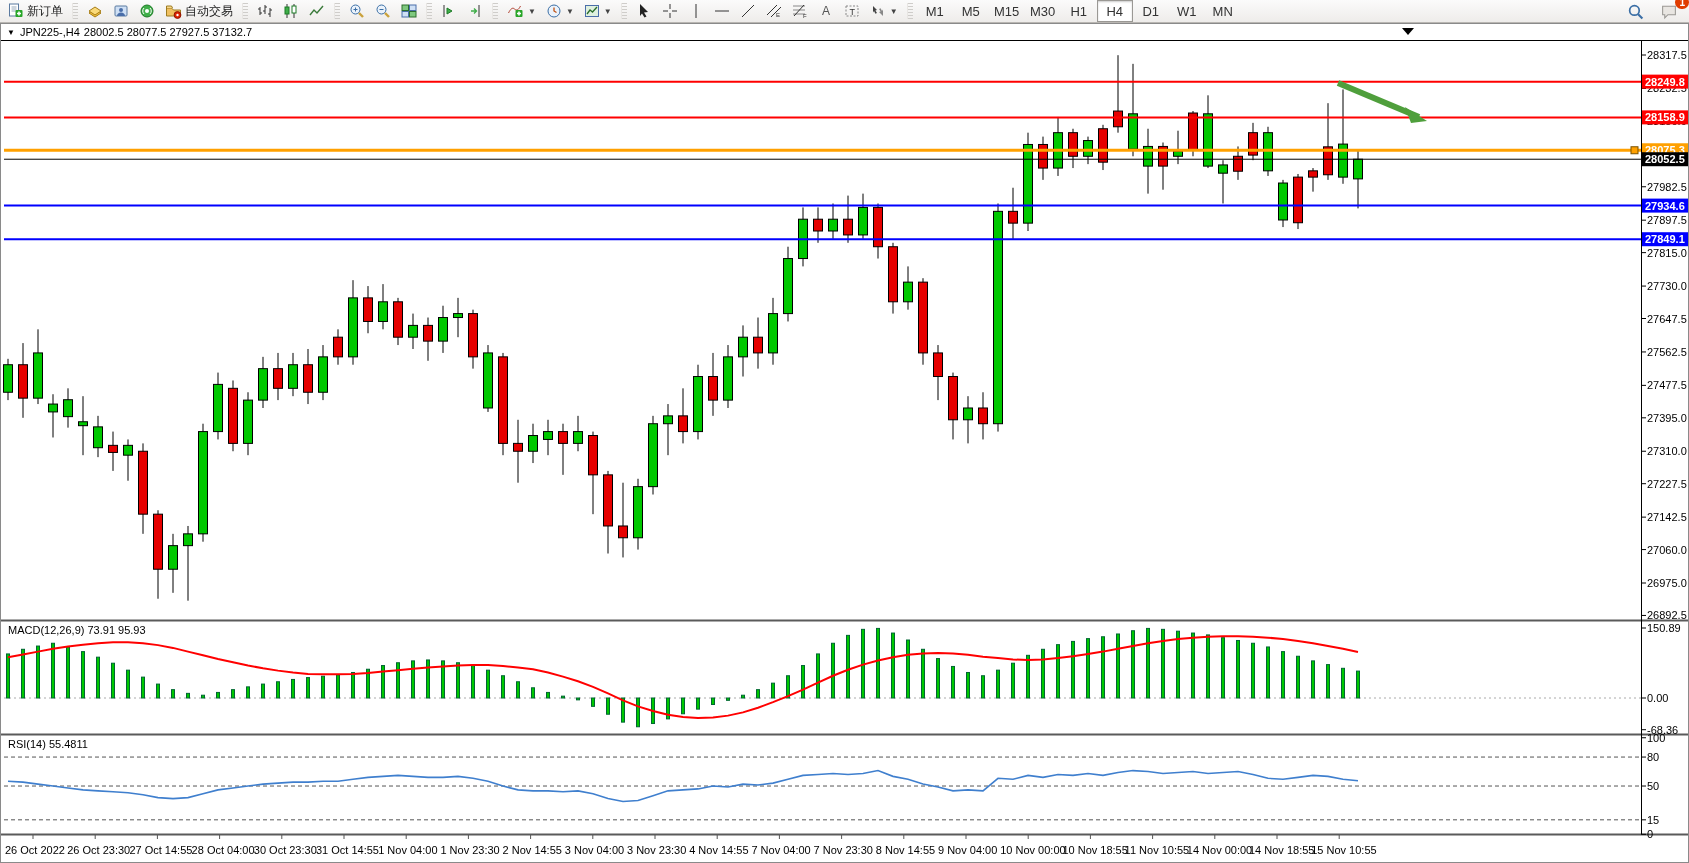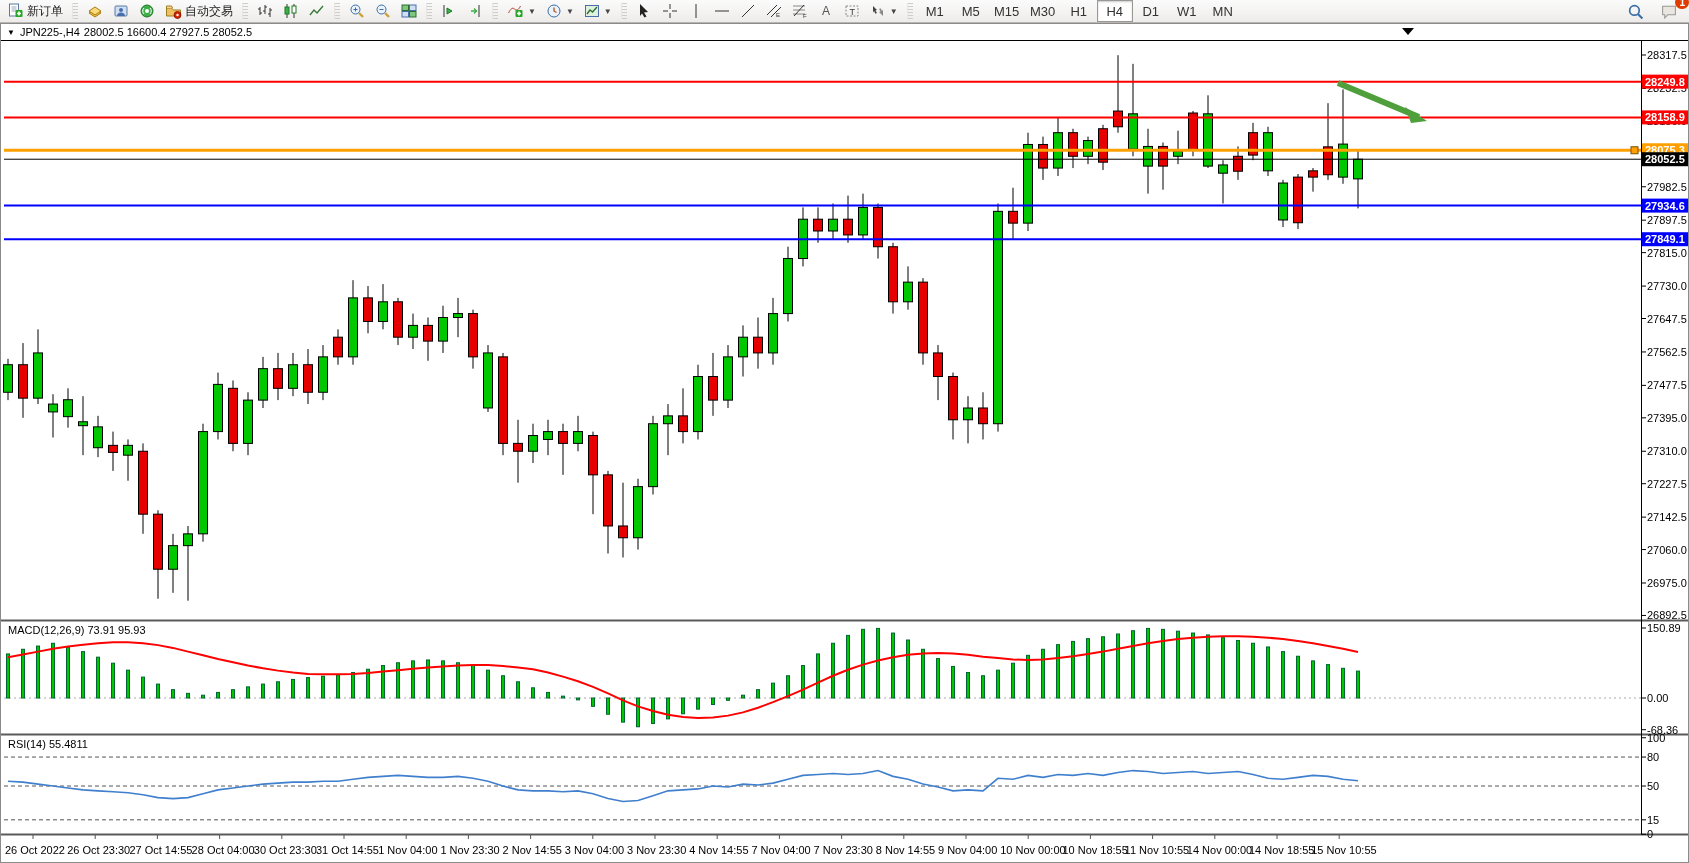--- a/index.html
+++ b/index.html
@@ -306,21 +306,21 @@
         </span>
         <span class="badge">1</span>
       </div>
     </div>
   </div>
 
 <div id="chartwin">
   <div id="symbolbar">
     <span class="tri">▼</span>
     <b>JPN225-,H4</b>
-    <span>28002.5 16600.4 27927.5 28052.5</span>
+    <span>28002.5 28077.5 27927.5 37132.7</span>
   </div>
   <svg id="chartsvg" width="1689" height="840">
       <rect x="0.5" y="0.5" width="1688" height="839" fill="none" stroke="#8a8a8a"></rect>
       <line x1="1" y1="597.5" x2="1688" y2="597.5" stroke="#5a5a5a" stroke-width="2"></line>
       <line x1="1" y1="711.5" x2="1688" y2="711.5" stroke="#5a5a5a" stroke-width="2"></line>
       <line x1="1" y1="811.5" x2="1688" y2="811.5" stroke="#5a5a5a" stroke-width="2"></line>
       <line x1="1641.5" y1="18" x2="1641.5" y2="811" stroke="#000"></line>
       <line x1="1641" y1="32" x2="1646" y2="32" stroke="#000"></line>
       <text x="1647" y="36" font-size="11" fill="#000">28317.5</text>
       <line x1="1641" y1="65.43034688901125" x2="1646" y2="65.43034688901125" stroke="#000"></line>

